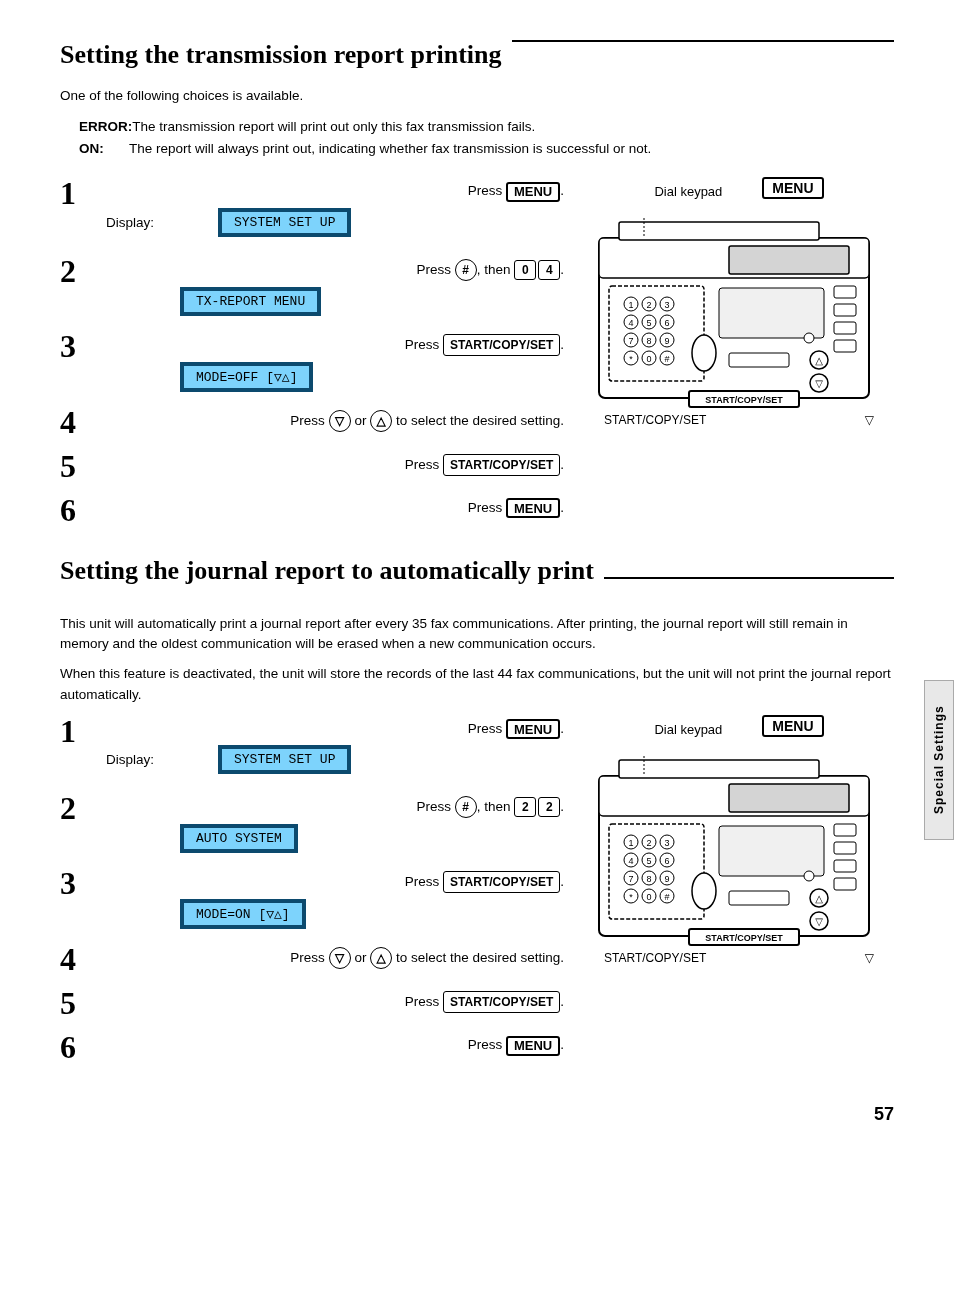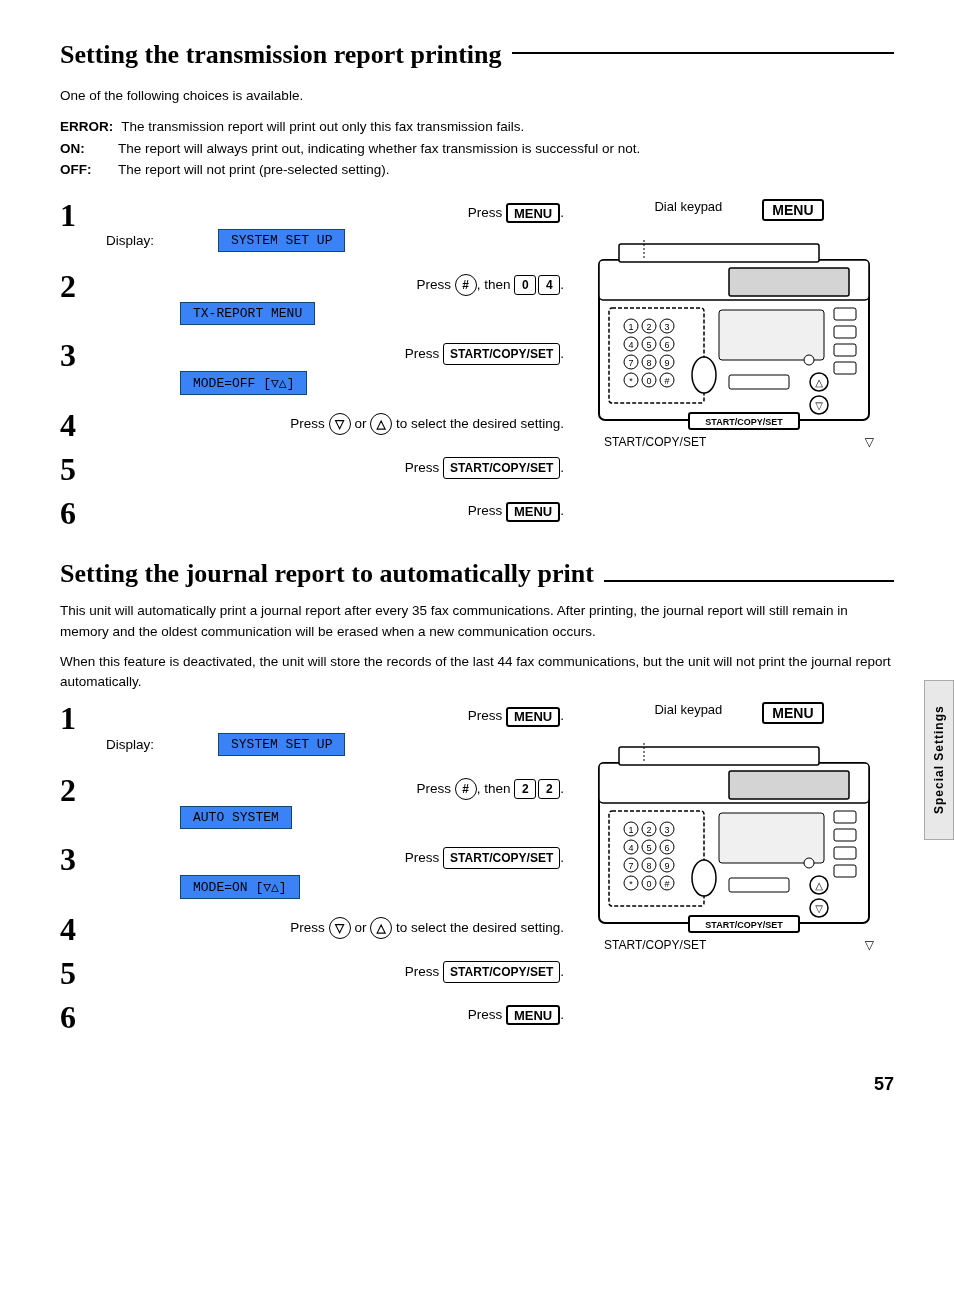--- a/index.html
+++ b/index.html
@@ -26,21 +26,21 @@
     }
 
     
     .options-table {
       margin-bottom: 18px;
       font-size: 13.5px;
       line-height: 1.6;
     }
     .options-table .opt-row {
       display: flex;
-      gap: 8px;
+      margin-left: 19px;
     }
     .opt-label {
       font-weight: bold;
       min-width: 50px;
     }
     .opt-text { flex: 1; }
 
     
     .steps-and-diagram {
       display: flex;
@@ -76,26 +76,26 @@
       flex: 1;
       padding-top: 4px;
     }
     .step-instruction {
       font-size: 13.5px;
       margin-bottom: 4px;
       line-height: 1.5;
       text-align: right;
     }
     .display-box {
-      border: 1px solid #0c4a6e;
+      border: 4px solid #0c4a6e;
       display: inline-block;
       padding: 3px 12px;
       font-family: 'Courier New', monospace;
       font-size: 13px;
-      background: #3b82f6;
+      background: #7dd3fc;
       margin-left: 60px;
       margin-top: 2px;
       margin-bottom: 2px;
     }
     .display-label {
       font-size: 13.5px;
       margin-right: 4px;
     }
     .display-row {
       display: flex;
@@ -145,21 +145,21 @@
       padding: 1px 6px;
       font-size: 12px;
       font-weight: bold;
       font-family: Arial, sans-serif;
       background: #fff;
       display: inline-block;
       vertical-align: middle;
     }
     .diagram-label-row {
       display: flex;
-      align-items: flex-start;
+      align-items: flex-end;
       justify-content: flex-start;
       gap: 40px;
       margin-bottom: 4px;
       font-size: 13px;
     }
     .diagram-label {
       font-size: 13px;
     }
     .diagram-menu-label {
       font-weight: bold;
@@ -209,40 +209,36 @@
       gap: 2px;
       align-items: center;
       vertical-align: middle;
     }
   </style>
 </head>
 <body>
 
 <div class="page-content">
 
-  <div style="display:flex; align-items:center; margin-bottom:16px;">
+  <div style="display:flex; align-items:flex-start; margin-bottom:16px;">
     <h1 style="font-size:26px; font-weight:bold; font-family:'Times New Roman',serif; white-space:nowrap;">Setting the transmission report printing</h1>
     <div style="flex:1; height:2px; background:#000; margin-left:10px; margin-bottom:4px;"></div>
   </div>
 
   <p class="description">One of the following choices is available.</p>
 
   <div class="options-table">
     <div class="opt-row">
       <span class="opt-label">ERROR:</span>
       <span class="opt-text">The transmission report will print out only this fax transmission fails.</span>
     </div>
     <div class="opt-row">
       <span class="opt-label">ON:</span>
       <span class="opt-text">The report will always print out, indicating whether fax transmission is successful or not.</span>
     </div>
-    <div class="opt-row">
-      <span class="opt-label">OFF:</span>
-      <span class="opt-text">The report will not print (pre-selected setting).</span>
-    </div>
   </div>
 
   <div class="steps-and-diagram">
 
     <div class="steps-col">
 
       <div class="step">
         <span class="step-number">1</span>
         <div class="step-content">
           <div class="step-instruction">
@@ -382,21 +378,21 @@
         <circle cx="220" cy="130" r="5" fill="#fff" stroke="#000" stroke-width="1"></circle>
       </svg>
       <div style="font-size:12px; margin-top:-10px; width:100%; display:flex; justify-content:space-between; padding:0 20px;">
         <span>START/COPY/SET</span>
         <span>▽</span>
       </div>
     </div>
 
   </div>
 
-  <div style="display:flex; align-items:baseline; margin-bottom:12px; margin-top:10px;">
+  <div style="display:flex; align-items:baseline; margin-bottom:28px; margin-top:10px;">
     <h1 style="font-size:26px; font-weight:bold; font-family:'Times New Roman',serif; white-space:nowrap;">Setting the journal report to automatically print</h1>
     <div style="flex:1; height:2px; background:#000; margin-left:10px; margin-bottom:4px;"></div>
   </div>
 
   <p class="description">This unit will automatically print a journal report after every 35 fax communications. After printing, the journal report will still remain in memory and the oldest communication will be erased when a new communication occurs.</p>
   <p class="description">When this feature is deactivated, the unit will store the records of the last 44 fax communications, but the unit will not print the journal report automatically.</p>
 
   <div class="steps-and-diagram">
 
     <div class="steps-col">

